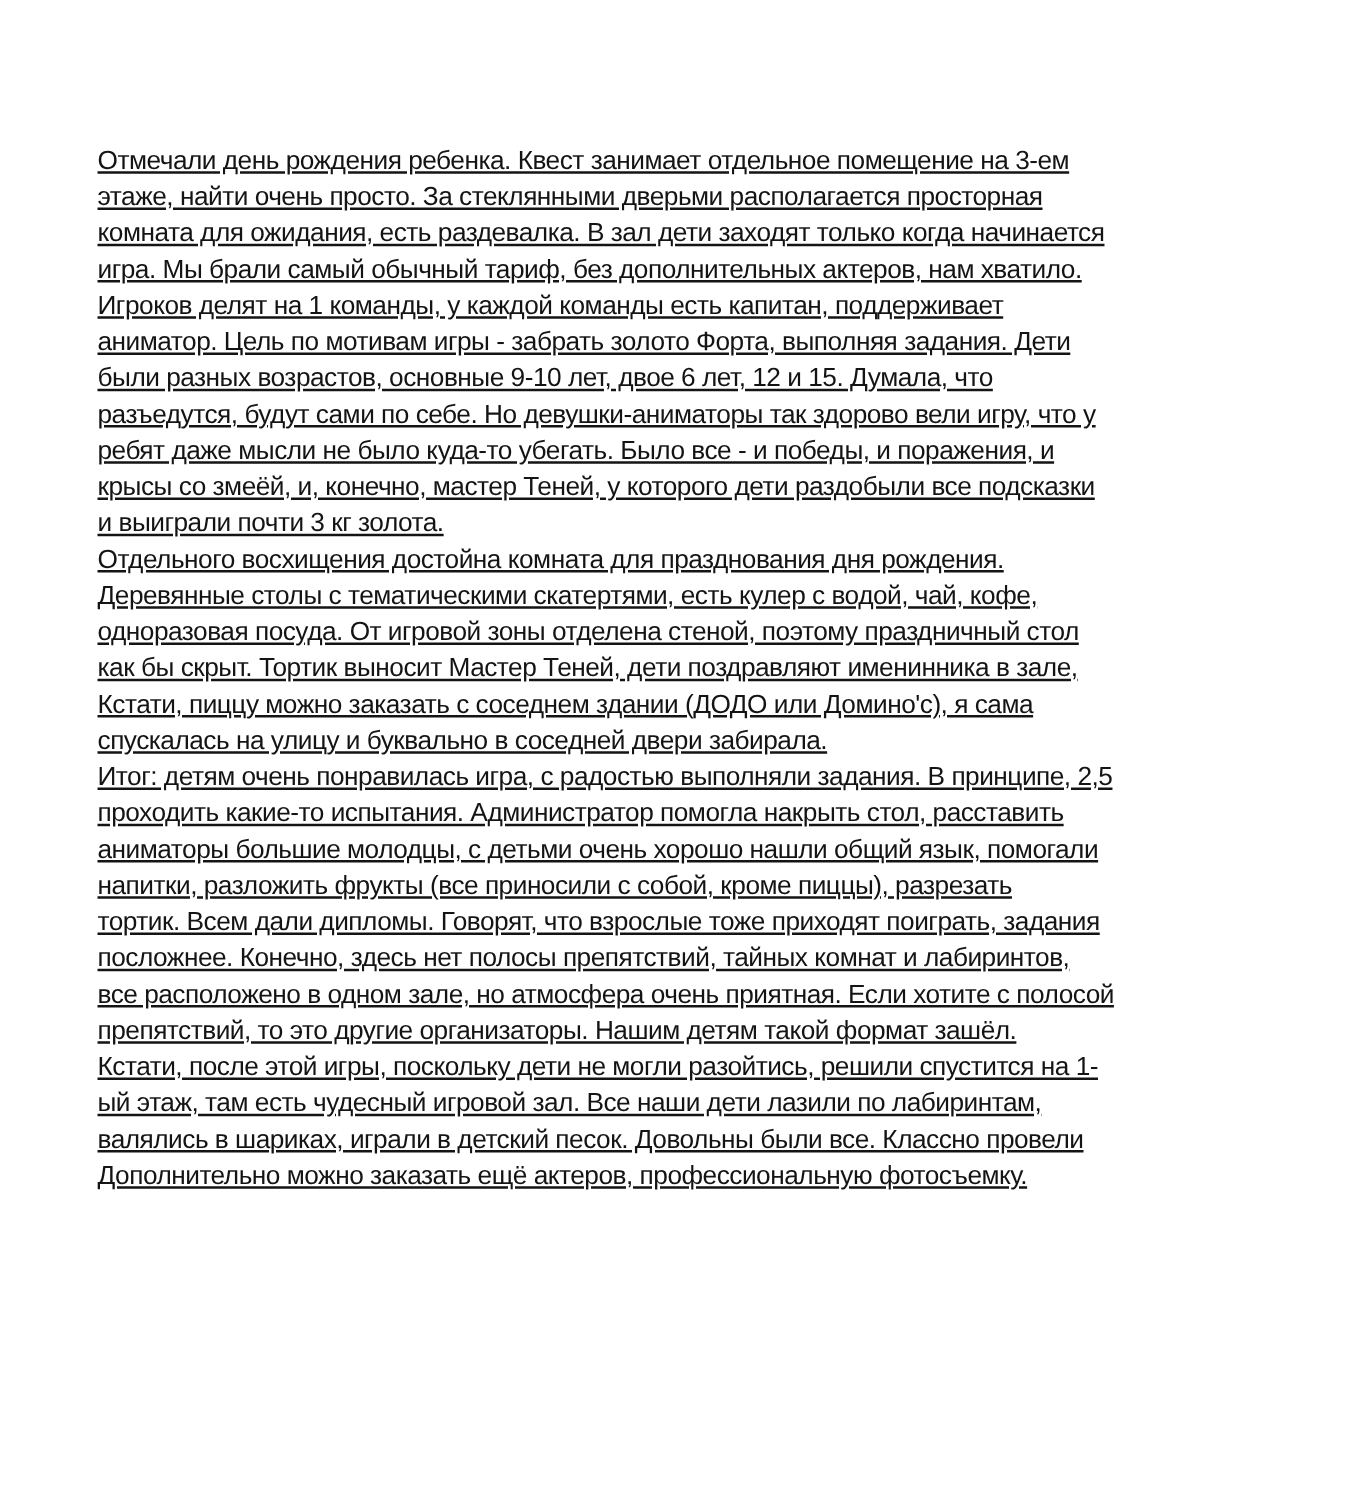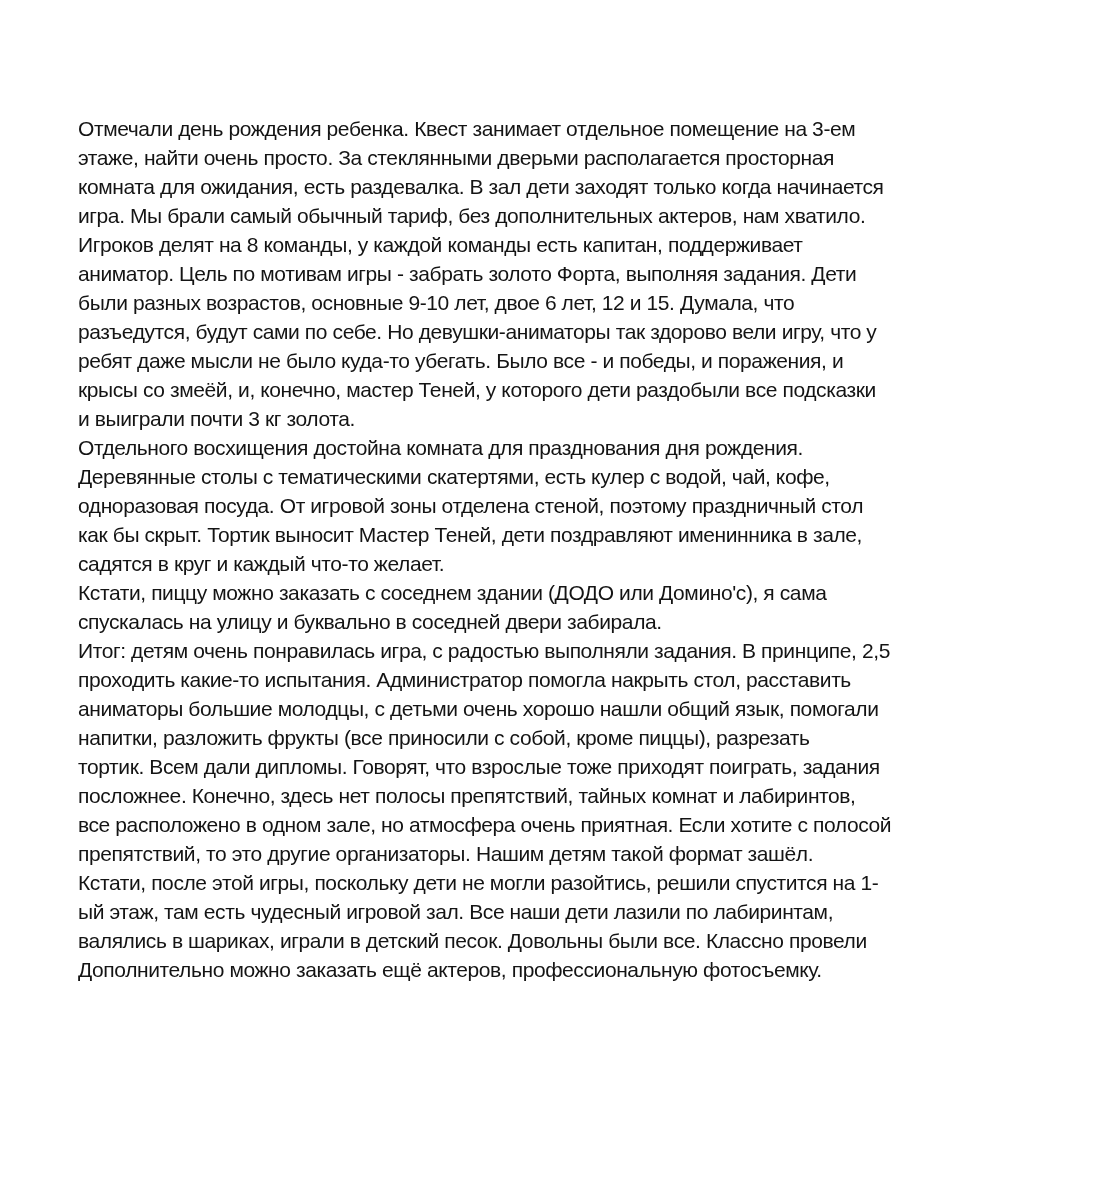--- a/index.html
+++ b/index.html
@@ -17,47 +17,47 @@
   .review-text {
     position: absolute;
     left: 78px;
     top: 114px;
     width: 950px;
     color: #141414;
     font-size: 21px;
     line-height: 29px;
     letter-spacing: -0.4px;
     font-weight: 400;
+    text-decoration: underline;
   }
   .review-line {
     white-space: nowrap;
     height: 29px;
   }
 </style>
 </head>
 <body>
 
 <div class="review-text">
 
 <div class="review-line">Отмечали день рождения ребенка. Квест занимает отдельное помещение на 3-ем</div>
     <div class="review-line">этаже, найти очень просто. За стеклянными дверьми располагается просторная</div>
     <div class="review-line">комната для ожидания, есть раздевалка. В зал дети заходят только когда начинается</div>
     <div class="review-line">игра. Мы брали самый обычный тариф, без дополнительных актеров, нам хватило.</div>
-    <div class="review-line">Игроков делят на 8 команды, у каждой команды есть капитан, поддерживает</div>
+    <div class="review-line">Игроков делят на 1 команды, у каждой команды есть капитан, поддерживает</div>
     <div class="review-line">аниматор. Цель по мотивам игры - забрать золото Форта, выполняя задания. Дети</div>
     <div class="review-line">были разных возрастов, основные 9-10 лет, двое 6 лет, 12 и 15. Думала, что</div>
     <div class="review-line">разъедутся, будут сами по себе. Но девушки-аниматоры так здорово вели игру, что у</div>
     <div class="review-line">ребят даже мысли не было куда-то убегать. Было все - и победы, и поражения, и</div>
     <div class="review-line">крысы со змеёй, и, конечно, мастер Теней, у которого дети раздобыли все подсказки</div>
     <div class="review-line">и выиграли почти 3 кг золота.</div>
     <div class="review-line">Отдельного восхищения достойна комната для празднования дня рождения.</div>
     <div class="review-line">Деревянные столы с тематическими скатертями, есть кулер с водой, чай, кофе,</div>
     <div class="review-line">одноразовая посуда. От игровой зоны отделена стеной, поэтому праздничный стол</div>
     <div class="review-line">как бы скрыт. Тортик выносит Мастер Теней, дети поздравляют именинника в зале,</div>
-    <div class="review-line">садятся в круг и каждый что-то желает.</div>
     <div class="review-line">Кстати, пиццу можно заказать с соседнем здании (ДОДО или Домино'с), я сама</div>
     <div class="review-line">спускалась на улицу и буквально в соседней двери забирала.</div>
     <div class="review-line">Итог: детям очень понравилась игра, с радостью выполняли задания. В принципе, 2,5</div>
     <div class="review-line">проходить какие-то испытания. Администратор помогла накрыть стол, расставить</div>
     <div class="review-line">аниматоры большие молодцы, с детьми очень хорошо нашли общий язык, помогали</div>
     <div class="review-line">напитки, разложить фрукты (все приносили с собой, кроме пиццы), разрезать</div>
     <div class="review-line">тортик. Всем дали дипломы. Говорят, что взрослые тоже приходят поиграть, задания</div>
     <div class="review-line">посложнее. Конечно, здесь нет полосы препятствий, тайных комнат и лабиринтов,</div>
     <div class="review-line">все расположено в одном зале, но атмосфера очень приятная. Если хотите с полосой</div>
     <div class="review-line">препятствий, то это другие организаторы. Нашим детям такой формат зашёл.</div>

